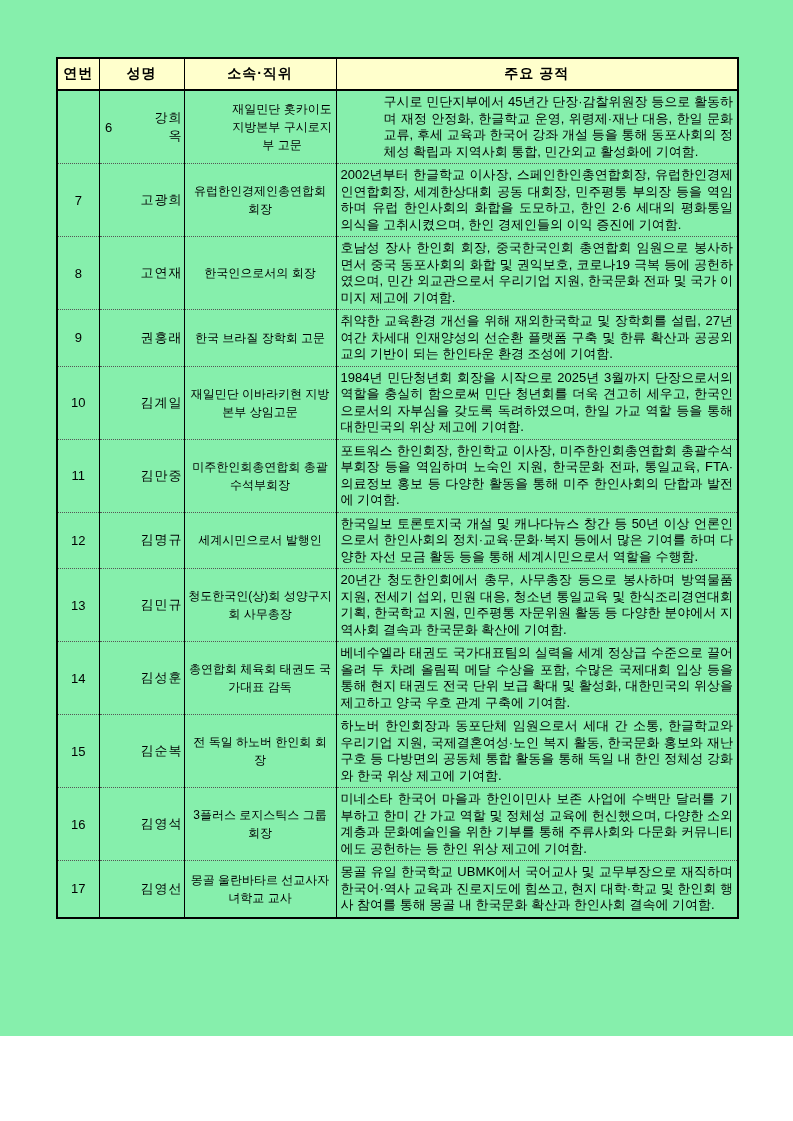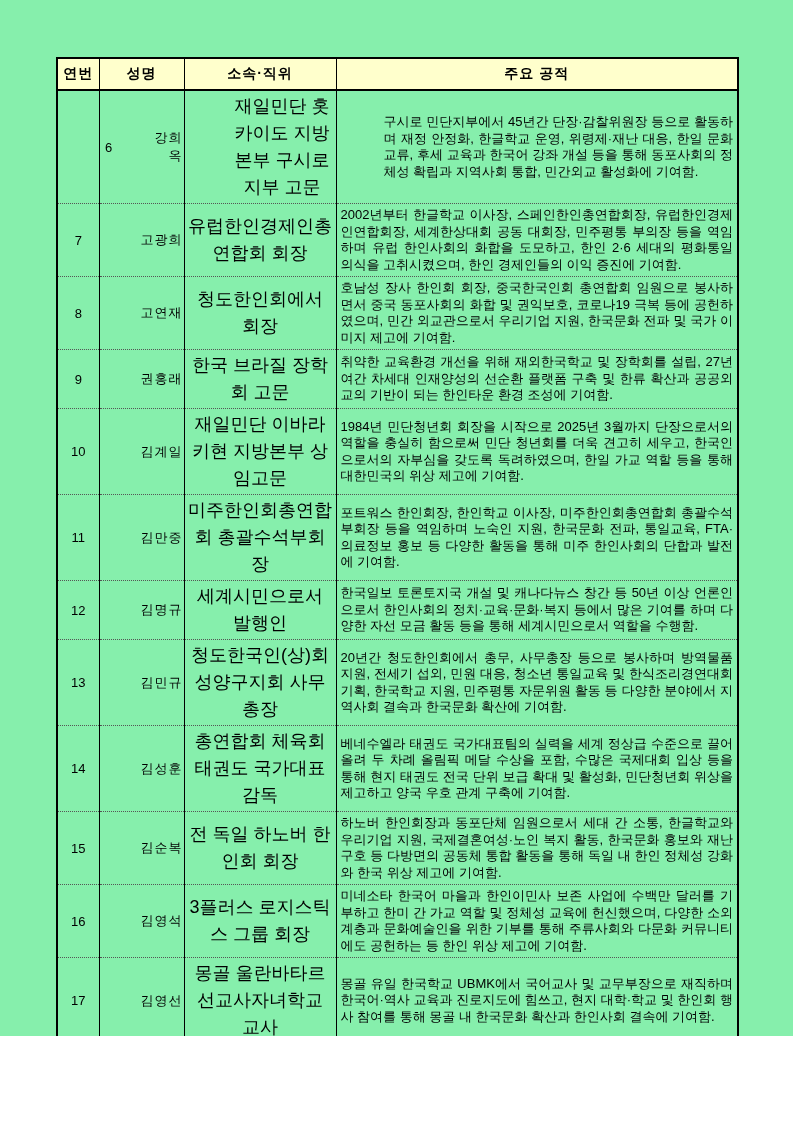--- a/index.html
+++ b/index.html
@@ -26,21 +26,21 @@
     letter-spacing:1px;
   }
   td {
     border-left:1px solid var(--border);
     border-top:1px dotted #555;
     vertical-align:middle;
   }
   tbody tr:first-child td { border-top:2px solid var(--border);padding-left:47px; }
   td.cell-no    { text-align:center; font-size:13px; }
   td.cell-name  { text-align:right; font-size:13px; letter-spacing:1px; }
-  td.cell-affil { text-align:center; font-size:18px; line-height:1.5; padding:2px 3px; }
+  td.cell-affil { text-align:center; font-size:12px; line-height:1.5; padding:2px 3px; }
   td.cell-achv  {
     text-align:justify; font-size:13px; line-height:16.5px;
     padding:3px 4px 3px 4px; word-break:normal;
   }
   .page-footer {
     position:absolute; left:0; top:1076px; width:100%;
     text-align:center; font-size:13px; color:#222; letter-spacing:1px;
   }
 </style>
 </head>
@@ -72,21 +72,21 @@
     </tr>
         <tr>
       <td class="cell-no">7</td>
       <td class="cell-name">고광희</td>
       <td class="cell-affil">유럽한인경제인총연합회 회장</td>
       <td class="cell-achv">2002년부터 한글학교 이사장, 스페인한인총연합회장, 유럽한인경제인연합회장, 세계한상대회 공동 대회장, 민주평통 부의장 등을 역임하며 유럽 한인사회의 화합을 도모하고, 한인 2·6 세대의 평화통일 의식을 고취시켰으며, 한인 경제인들의 이익 증진에 기여함.</td>
     </tr>
         <tr>
       <td class="cell-no">8</td>
       <td class="cell-name">고연재</td>
-      <td class="cell-affil">청도한인회에서 회장</td>
+      <td class="cell-affil">한국인으로서의 회장</td>
       <td class="cell-achv">호남성 장사 한인회 회장, 중국한국인회 총연합회 임원으로 봉사하면서 중국 동포사회의 화합 및 권익보호, 코로나19 극복 등에 공헌하였으며, 민간 외교관으로서 우리기업 지원, 한국문화 전파 및 국가 이미지 제고에 기여함.</td>
     </tr>
         <tr>
       <td class="cell-no">9</td>
       <td class="cell-name">권홍래</td>
       <td class="cell-affil">한국 브라질 장학회 고문</td>
       <td class="cell-achv">취약한 교육환경 개선을 위해 재외한국학교 및 장학회를 설립, 27년여간 차세대 인재양성의 선순환 플랫폼 구축 및 한류 확산과 공공외교의 기반이 되는 한인타운 환경 조성에 기여함.</td>
     </tr>
         <tr>
       <td class="cell-no">10</td>
@@ -109,21 +109,21 @@
         <tr>
       <td class="cell-no">13</td>
       <td class="cell-name">김민규</td>
       <td class="cell-affil">청도한국인(상)회 성양구지회 사무총장</td>
       <td class="cell-achv">20년간 청도한인회에서 총무, 사무총장 등으로 봉사하며 방역물품 지원, 전세기 섭외, 민원 대응, 청소년 통일교육 및 한식조리경연대회 기획, 한국학교 지원, 민주평통 자문위원 활동 등 다양한 분야에서 지역사회 결속과 한국문화 확산에 기여함.</td>
     </tr>
         <tr>
       <td class="cell-no">14</td>
       <td class="cell-name">김성훈</td>
       <td class="cell-affil">총연합회 체육회 태권도 국가대표 감독</td>
-      <td class="cell-achv">베네수엘라 태권도 국가대표팀의 실력을 세계 정상급 수준으로 끌어올려 두 차례 올림픽 메달 수상을 포함, 수많은 국제대회 입상 등을 통해 현지 태권도 전국 단위 보급 확대 및 활성화, 민단청년회 위상을 제고하고 양국 우호 관계 구축에 기여함.</td>
+      <td class="cell-achv">베네수엘라 태권도 국가대표팀의 실력을 세계 정상급 수준으로 끌어올려 두 차례 올림픽 메달 수상을 포함, 수많은 국제대회 입상 등을 통해 현지 태권도 전국 단위 보급 확대 및 활성화, 대한민국의 위상을 제고하고 양국 우호 관계 구축에 기여함.</td>
     </tr>
         <tr>
       <td class="cell-no">15</td>
       <td class="cell-name">김순복</td>
       <td class="cell-affil">전 독일 하노버 한인회 회장</td>
       <td class="cell-achv">하노버 한인회장과 동포단체 임원으로서 세대 간 소통, 한글학교와 우리기업 지원, 국제결혼여성·노인 복지 활동, 한국문화 홍보와 재난 구호 등 다방면의 공동체 통합 활동을 통해 독일 내 한인 정체성 강화와 한국 위상 제고에 기여함.</td>
     </tr>
         <tr>
       <td class="cell-no">16</td>
       <td class="cell-name">김영석</td>

